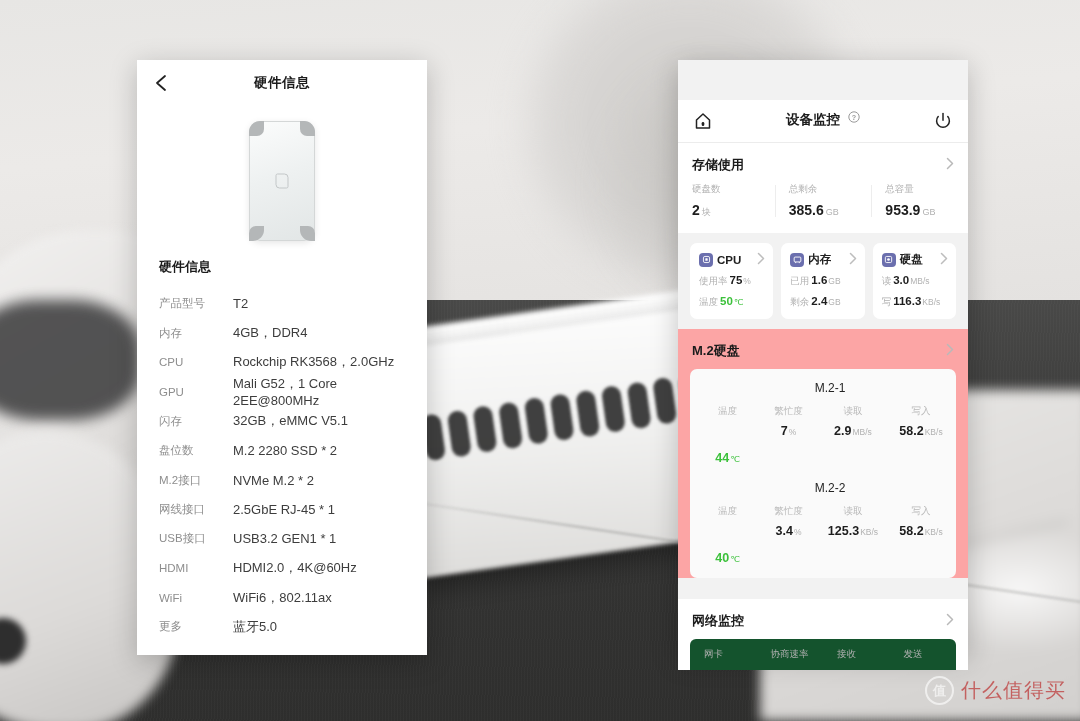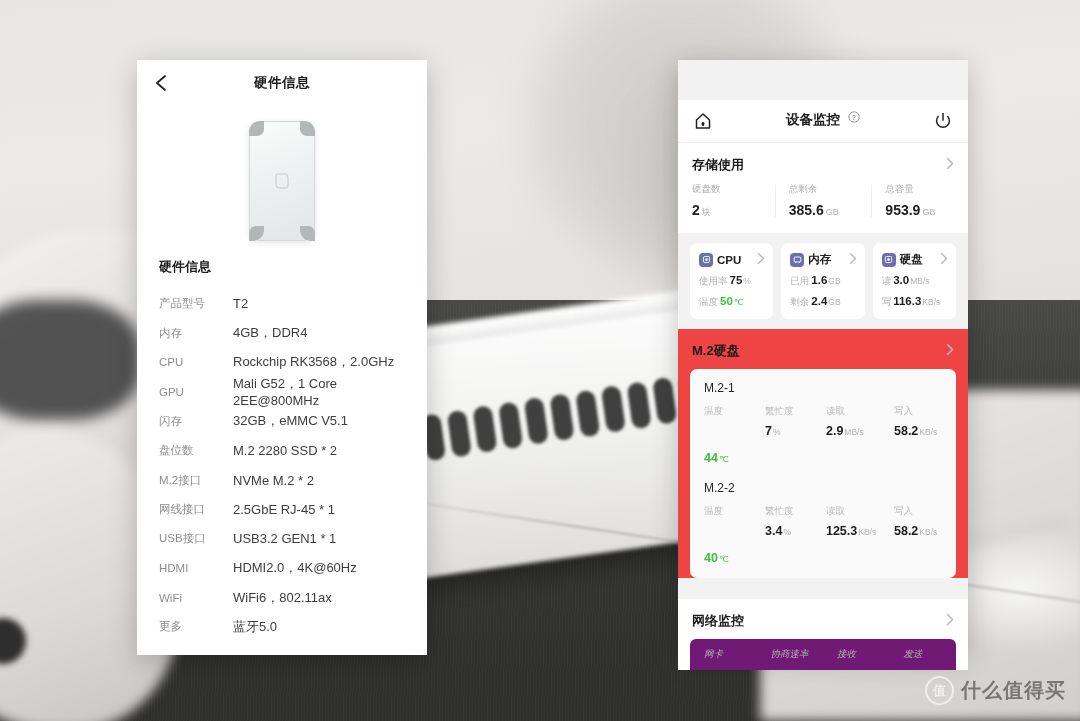--- a/index.html
+++ b/index.html
@@ -102,43 +102,43 @@
      display:flex;align-items:center;justify-content:center;flex:none;}
   .miniIco svg{display:block;}
   .miniName{font-size:11.5px;font-weight:bold;color:#202020;flex:1;}
   .miniChev{color:#bdbdbd;font-size:10px;}
   .miniLine{margin-top:7px;font-size:9.5px;color:#b1b1b1;white-space:nowrap;}
   .miniLine b{font-size:11.5px;color:#1d1d1d;margin:0 1px 0 2px;text-align:center;}
   .miniLine b.green{color:#3cc13b;}
   .miniLine .u{font-size:8.5px;color:#b1b1b1;}
   .miniLine .ug{font-size:8.5px;color:#3cc13b;}
   
-  .m2wrap{background:#ef4444;}
+  .m2wrap{background:#fca5a5;text-align:center;}
   .m2inner{margin:0 12px 12px 12px;background:#fafafa;border-radius:7px;padding:12px 0 13px 0;}
   .m2name{font-size:12px;color:#232323;padding:0 0 10px 14px;}
   .m2row{display:flex;padding:0 8px 0 0;}
   .m2cell{flex:1;padding-left:14px;}
   .m2cell.w{flex:1.15;}
   .m2lbl{font-size:9.5px;color:#b9b9b9;margin-bottom:6px;}
   .m2val{font-size:12.5px;font-weight:bold;color:#1d1d1d;}
   .m2val.green{color:#3cc13b;margin-top:33px;}
   .m2val .u{font-size:8.5px;font-weight:normal;color:#b1b1b1;margin-left:1px;}
   .m2val .ug{font-size:8.5px;font-weight:normal;color:#3cc13b;margin-left:1px;}
   .m2gap{height:16px;}
   .gapbar{height:9px;background:#f2f2f2;}
-  .netTable{margin:0 12px 0 12px;background:#701a75;border-radius:6px 6px 0 0;
-     display:flex;padding:9px 0 9px 0;font-style:italic;}
+  .netTable{margin:0 12px 0 12px;background:#14532d;border-radius:6px 6px 0 0;
+     display:flex;padding:9px 0 9px 0;}
   .netTh{flex:1;padding-left:14px;font-size:9.5px;color:#b1b1b1;}
   
   #wm{position:absolute;right:14px;bottom:16px;display:flex;align-items:center;gap:7px;
      opacity:.62;}
   #wm .badge{width:25px;height:25px;border-radius:50%;border:2px solid #fff;
      color:#fff;font-size:13px;display:flex;align-items:center;justify-content:center;
      font-weight:bold;}
-  #wm .txt{color:#404040;font-size:20px;font-weight:bold;letter-spacing:1px;}
+  #wm .txt{color:#b91c1c;font-size:20px;font-weight:normal;letter-spacing:1px;}
 </style>
 </head>
 <body>
 
 <div id="bg">
   <div class="bgl b-wallTop"></div>
   <div class="bgl b-shadowBlob"></div>
   <div class="bgl b-shadowBlob2"></div>
   <div class="bgl b-deskDark"></div>
   <div class="bgl b-deskTexture"></div>

